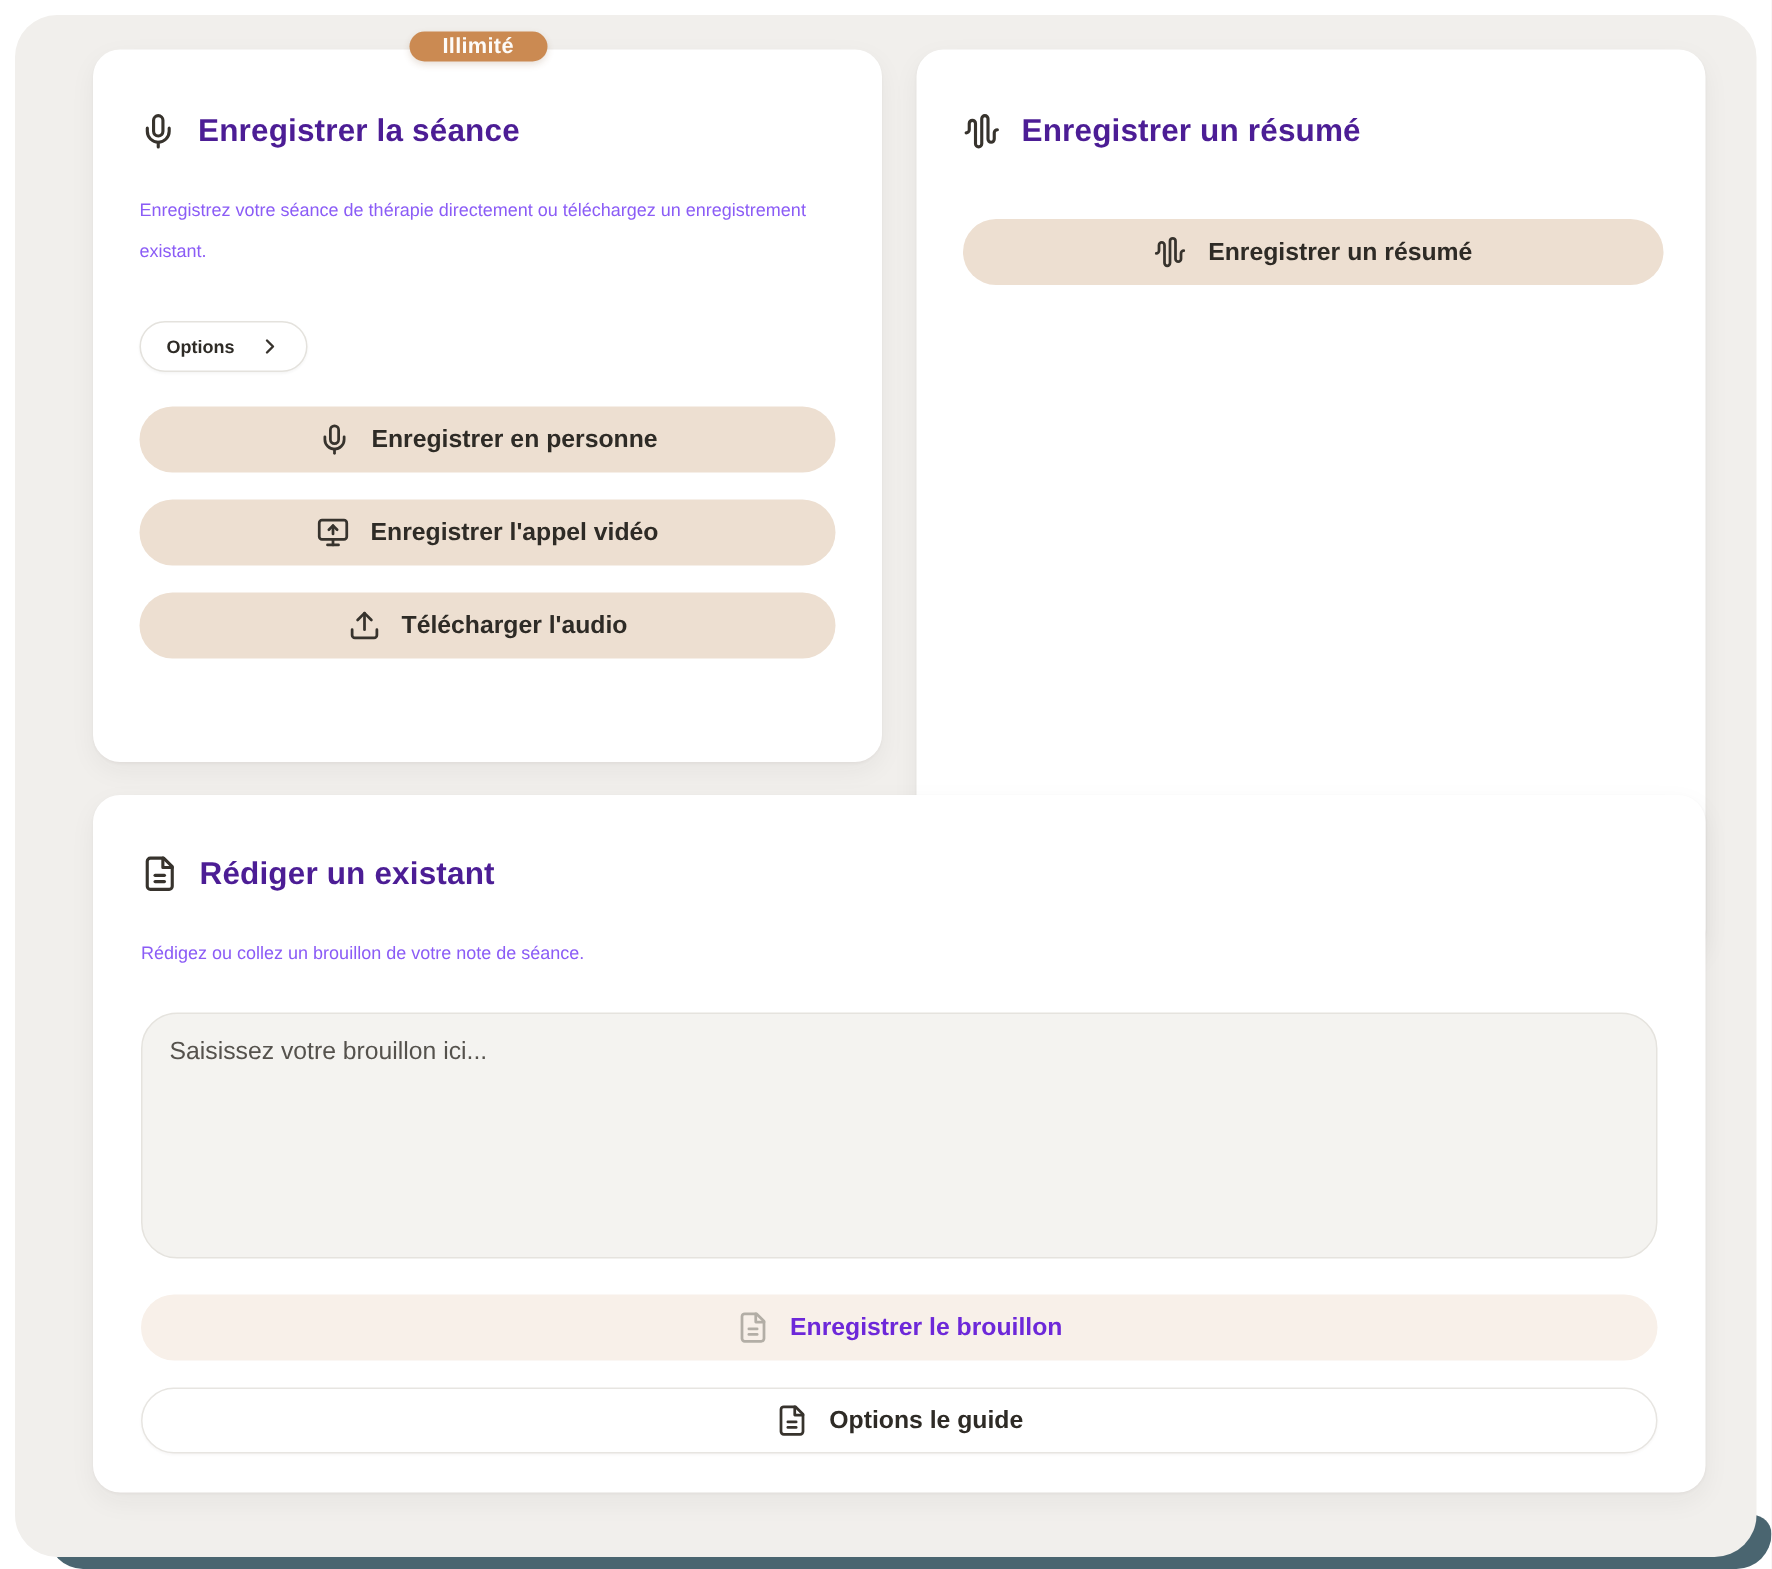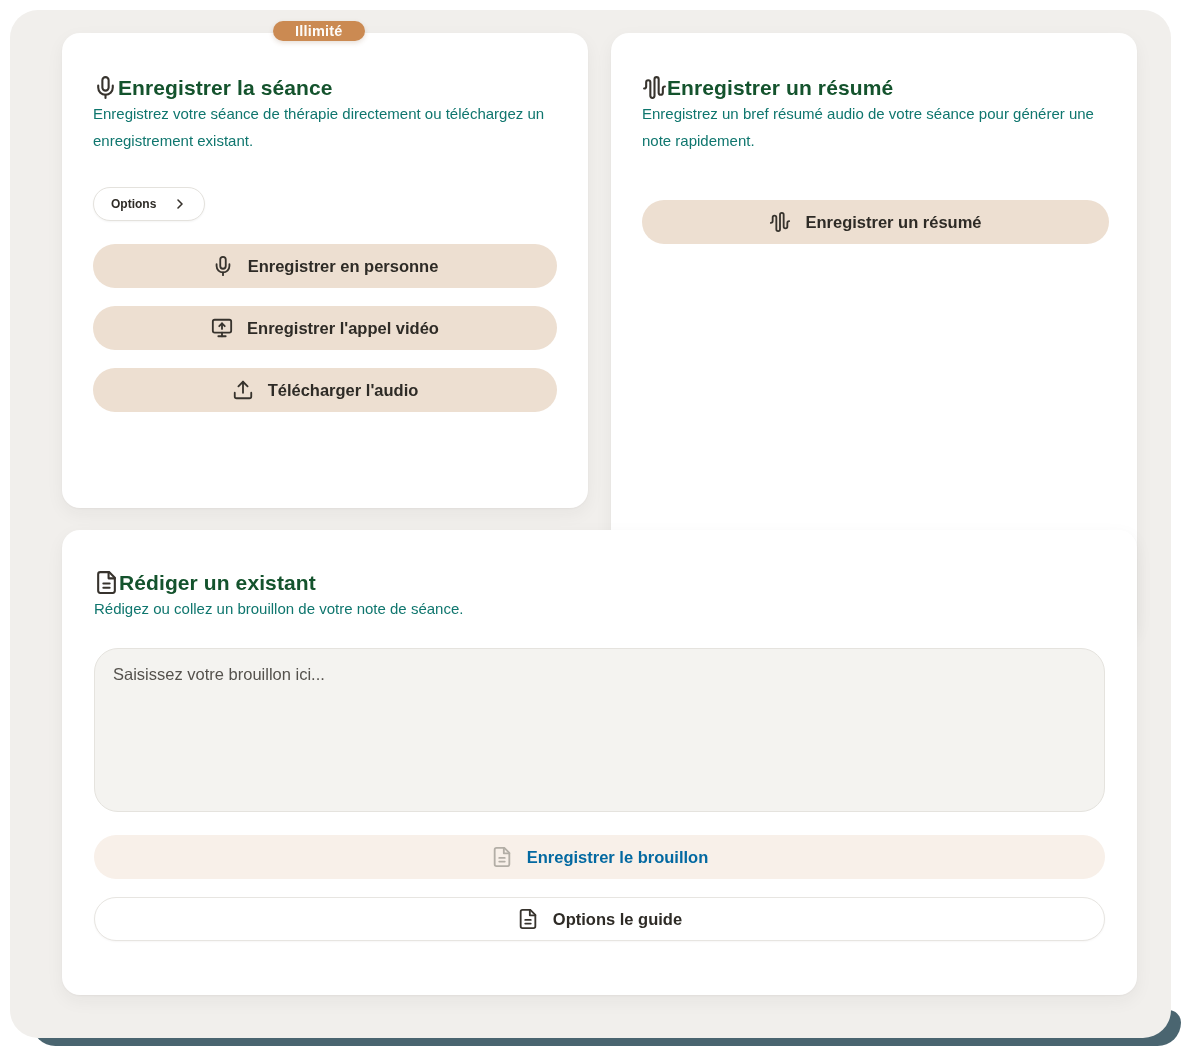--- a/index.html
+++ b/index.html
@@ -46,33 +46,34 @@
     color: #FDFBF8;
     font-size: 14.5px;
     font-weight: 700;
     display: flex; align-items: center; justify-content: center;
     letter-spacing: .2px;
     box-shadow: 0 2px 5px rgba(120,80,40,.18);
     z-index: 3;
   }
 
   .card-header {
-    display: flex; align-items: center; gap: 0;
-    color: #14532d;
+    display: flex; align-items: center; gap: 14px;
+    color: #4c1d95;
   }
   .card-header .hicon { color: #37332D; display: flex; align-items: center; }
   .card-title {
     font-size: 21px;
     font-weight: 700;
     letter-spacing: .1px;
   }
   .card-desc {
-    font-size: 15px;
+    margin-top: 27px;
+    font-size: 12px;
     line-height: 27px;
-    color: #0f766e;
+    color: #8b5cf6;
     max-width: 465px;
   }
 
   .options-btn {
     margin-top: 33px;
     display: inline-flex;
     align-items: center;
     gap: 16px;
     height: 34px;
     padding: 0 16px 0 17px;
@@ -118,21 +119,21 @@
     font-size: 16.5px;
     color: #33302B;
     resize: none;
     outline: none;
   }
   .draft-textarea::placeholder { color: #55524D; opacity: 1; }
 
   .pill-btn.disabled {
     margin-top: 19px;
     background: #F8F0E9;
-    color: #0369a1;
+    color: #6d28d9;
     cursor: default;
   }
   .pill-btn.disabled .bicon { color: #B3AEA6; }
 
   .pill-btn.outline {
     margin-top: 18px;
     background: #ffffff;
     border: 1px solid #E7E5E1;
     box-shadow: 0 1px 2px rgba(40,35,30,.04);
   }
@@ -208,21 +209,20 @@
 
   <section class="card" id="card-record-summary">
     <div class="card-header">
       <span class="hicon">
         <svg width="25" height="25" viewBox="0 0 24 24" fill="none" stroke="currentColor" stroke-width="2" stroke-linecap="round" stroke-linejoin="round">
           <path d="M2 13a2 2 0 0 0 2-2V7a2 2 0 0 1 4 0v13a2 2 0 0 0 4 0V4a2 2 0 0 1 4 0v13a2 2 0 0 0 4 0v-4a2 2 0 0 1 2-2"></path>
         </svg>
       </span>
       <h2 class="card-title">Enregistrer un résumé</h2>
     </div>
-    <p class="card-desc">Enregistrez un bref résumé audio de votre séance pour générer une note rapidement.</p>
 
     <button class="pill-btn">
       <span class="bicon">
         <svg width="22" height="22" viewBox="0 0 24 24" fill="none" stroke="currentColor" stroke-width="2" stroke-linecap="round" stroke-linejoin="round">
           <path d="M2 13a2 2 0 0 0 2-2V7a2 2 0 0 1 4 0v13a2 2 0 0 0 4 0V4a2 2 0 0 1 4 0v13a2 2 0 0 0 4 0v-4a2 2 0 0 1 2-2"></path>
         </svg>
       </span>
       <span>Enregistrer un résumé</span>
     </button>
   </section>

